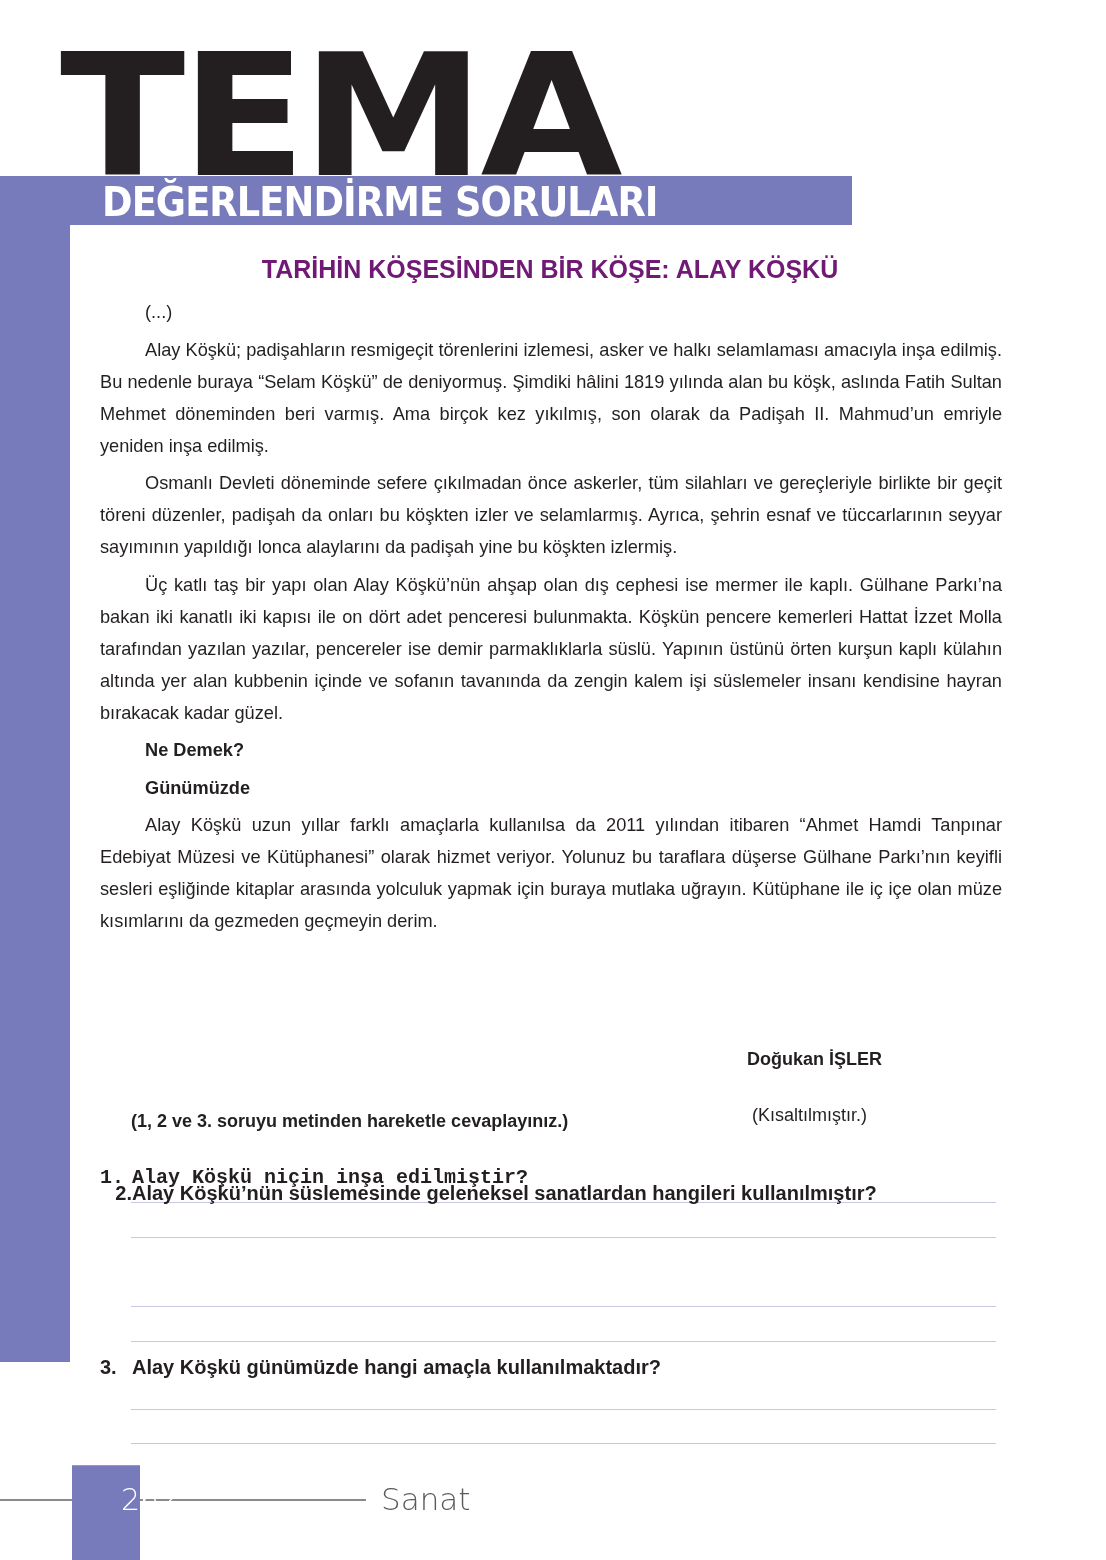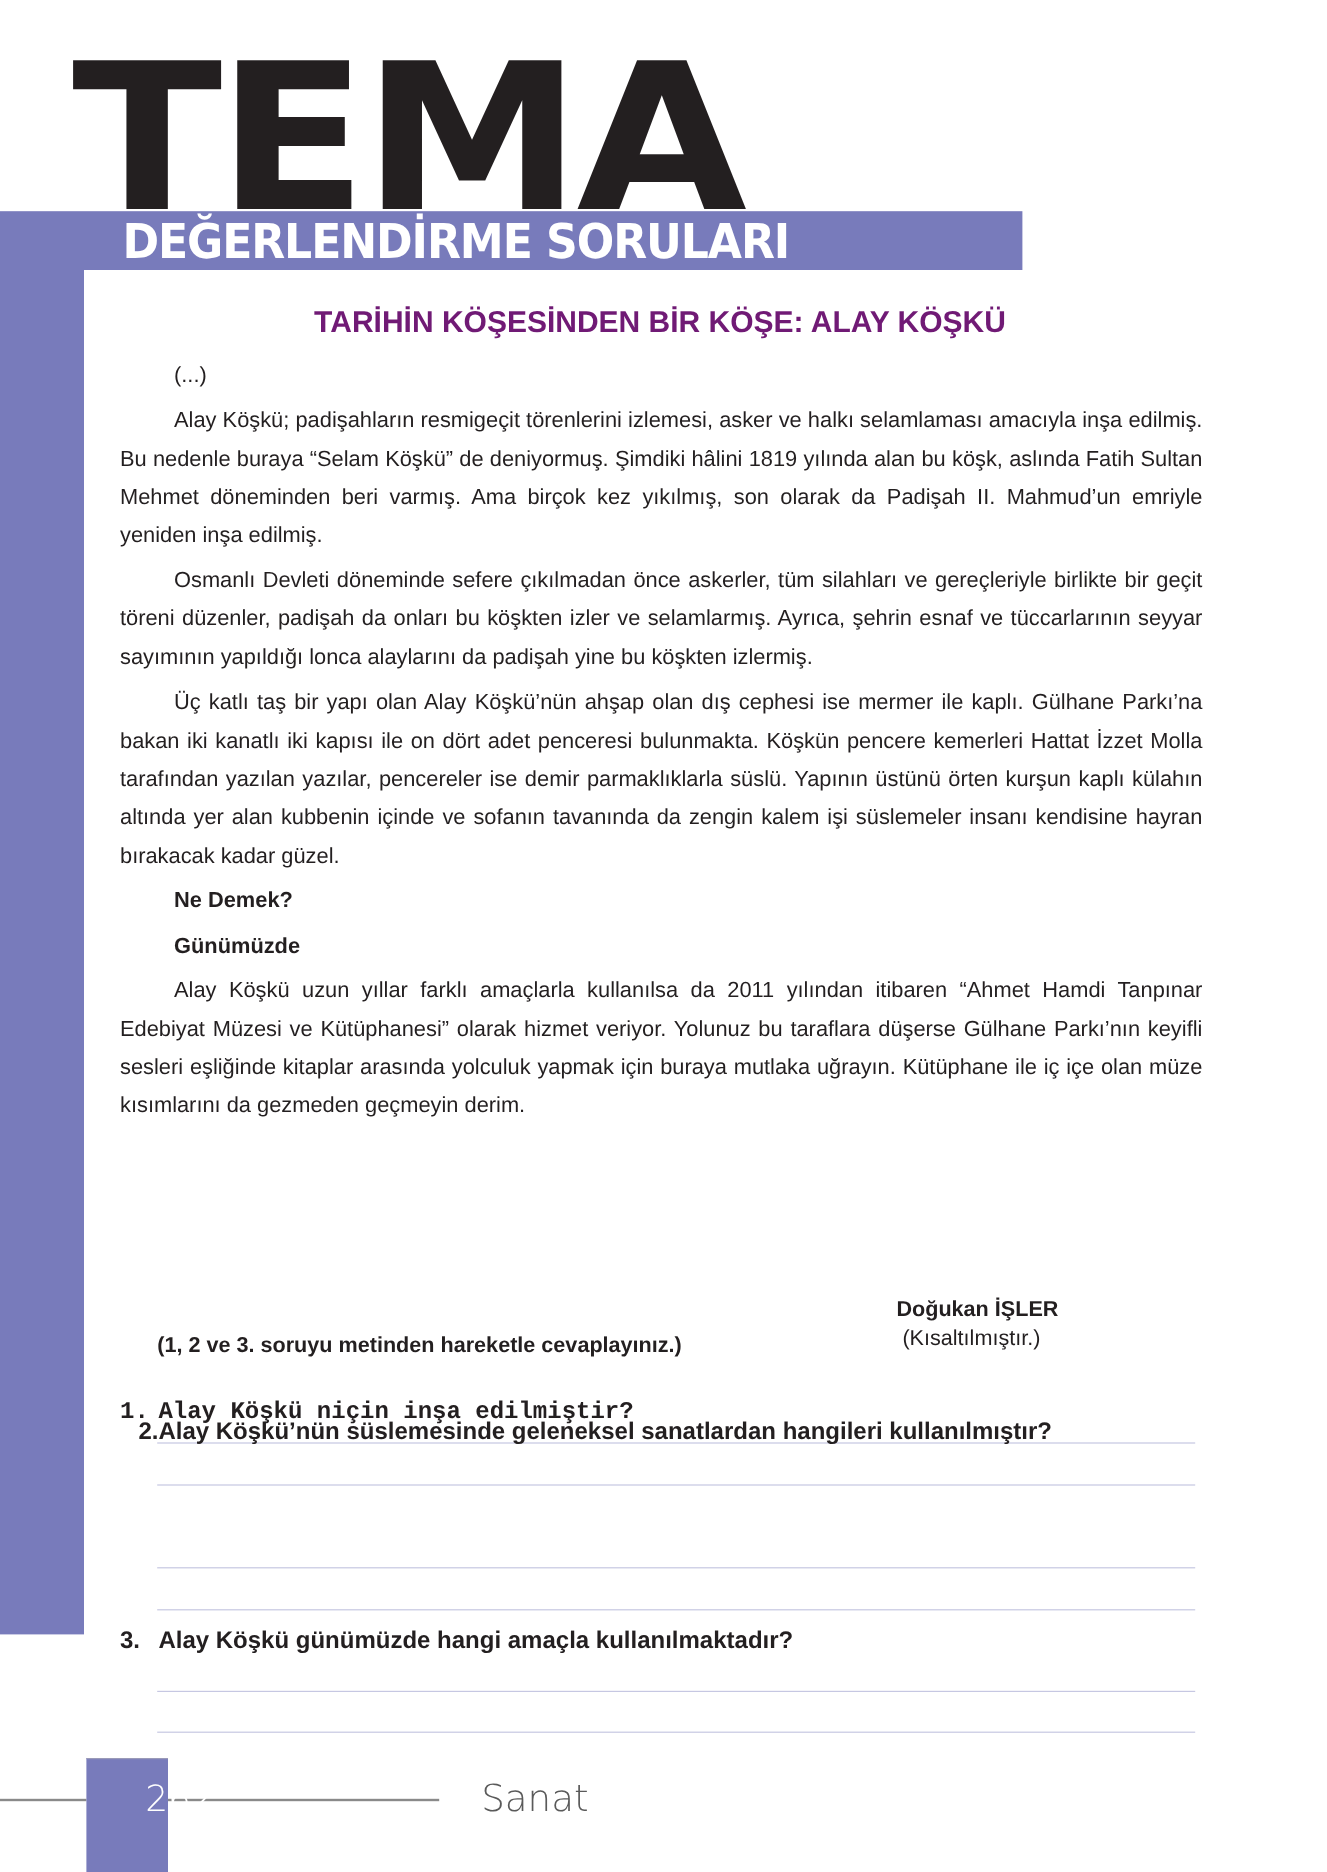--- a/index.html
+++ b/index.html
@@ -9,31 +9,31 @@
           font-size:170px; line-height:140px; letter-spacing:-4px; color:#231f20; transform:scaleX(1.08); transform-origin:left top; }
   .band { position:absolute; left:0; top:176px; width:852px; height:49px; background:#787bbb; }
   .band-title { position:absolute; left:102px; top:178px; font-family:"DejaVu Sans", sans-serif; font-weight:bold;
                 font-size:40px; line-height:48px; color:#ffffff; letter-spacing:-1px; transform:scaleX(0.92); transform-origin:left top; }
   .leftbar { position:absolute; left:0; top:225px; width:70px; height:1137px; background:#787bbb; }
   .article-title { position:absolute; left:100px; width:900px; top:253px; text-align:center; font-weight:bold;
                    font-size:25px; line-height:32px; color:#701a75; }
   .body { position:absolute; left:100px; top:296px; width:902px; font-size:18.2px; line-height:32px; text-align:justify; color:#231f20; }
   .body p { margin:0 0 5.5px 0; text-indent:45px; }
   .body .sub { font-weight:bold; text-indent:45px; }
-  .author { position:absolute; left:747px; top:1045px; font-weight:bold; font-size:18px; line-height:28px;margin-top:32px; }
+  .author { position:absolute; left:747px; top:1045px; font-weight:bold; font-size:18px; line-height:28px; }
   .source { position:absolute; left:752px; top:1077px; font-size:18px; line-height:28px;margin-top:24px; }
   .instr { position:absolute; left:131px; top:1107px; font-weight:bold; font-size:18px; line-height:28px; }
   .q { position:absolute; left:100px; font-weight:bold; font-size:20px; line-height:30px; }
   .q .num { display:inline-block; width:32px; }
   .line { position:absolute; left:131px; width:865px; height:1px; background:#c6c7e2; }
   .footer-line { position:absolute; height:2px; background:#8a8a8a; top:1499px; }
   .pagebox { position:absolute; left:72px; top:1465px; width:68px; height:95px; background:#787bbb;
              border-top:1px solid #9a9ab8; }
   .pagenum { position:absolute; left:78px; top:1482px; font-size:30px; line-height:36px; color:#ffffff; font-family:"DejaVu Sans", sans-serif; font-weight:300;margin-left:43px; }
-  .subject { position:absolute; left:381px; top:1480px; font-size:31px; line-height:38px; color:#5a5a5a; font-family:"DejaVu Sans", sans-serif; font-weight:200;margin-left:20px; }
+  .subject { position:absolute; left:381px; top:1480px; font-size:31px; line-height:38px; color:#5a5a5a; font-family:"DejaVu Sans", sans-serif; font-weight:200; }
 </style>
 </head>
 <body>
 
 <div class="tema">TEMA</div>
 <div class="band"></div>
 <div class="band-title">DEĞERLENDİRME SORULARI</div>
 <div class="leftbar"></div>
 
 <div class="article-title">TARİHİN KÖŞESİNDEN BİR KÖŞE: ALAY KÖŞKÜ</div>

